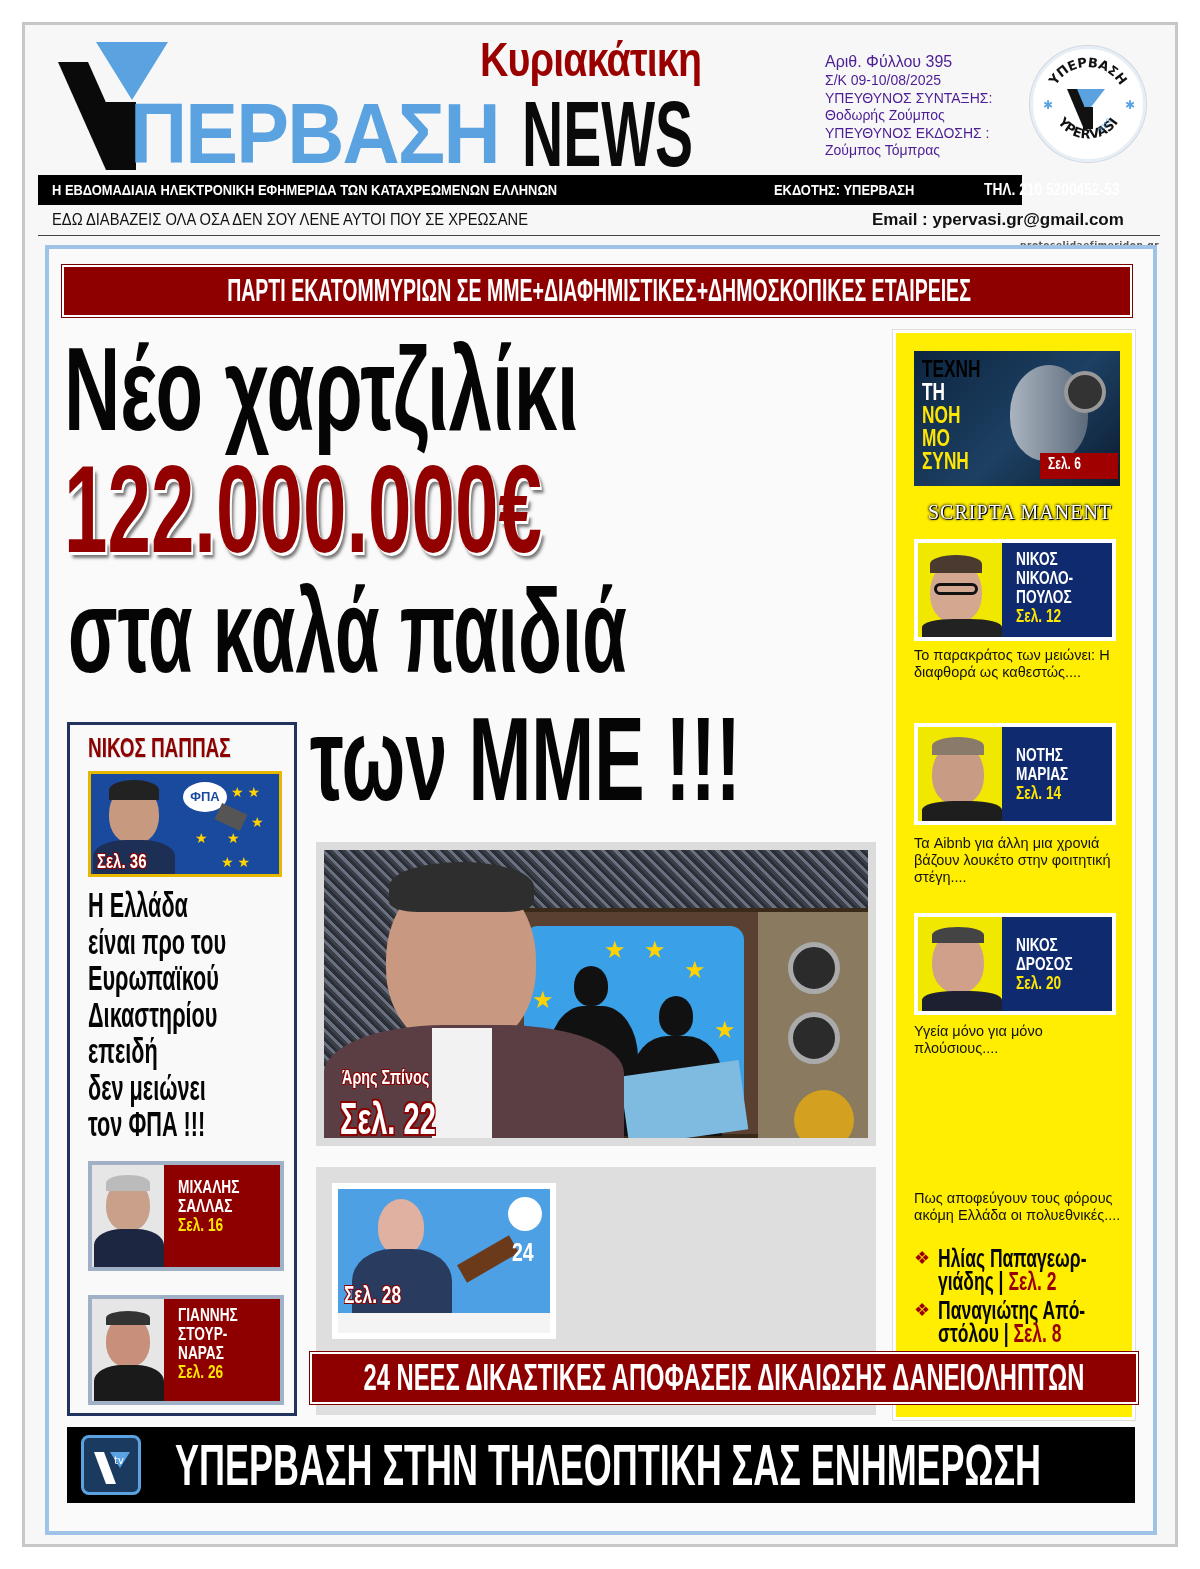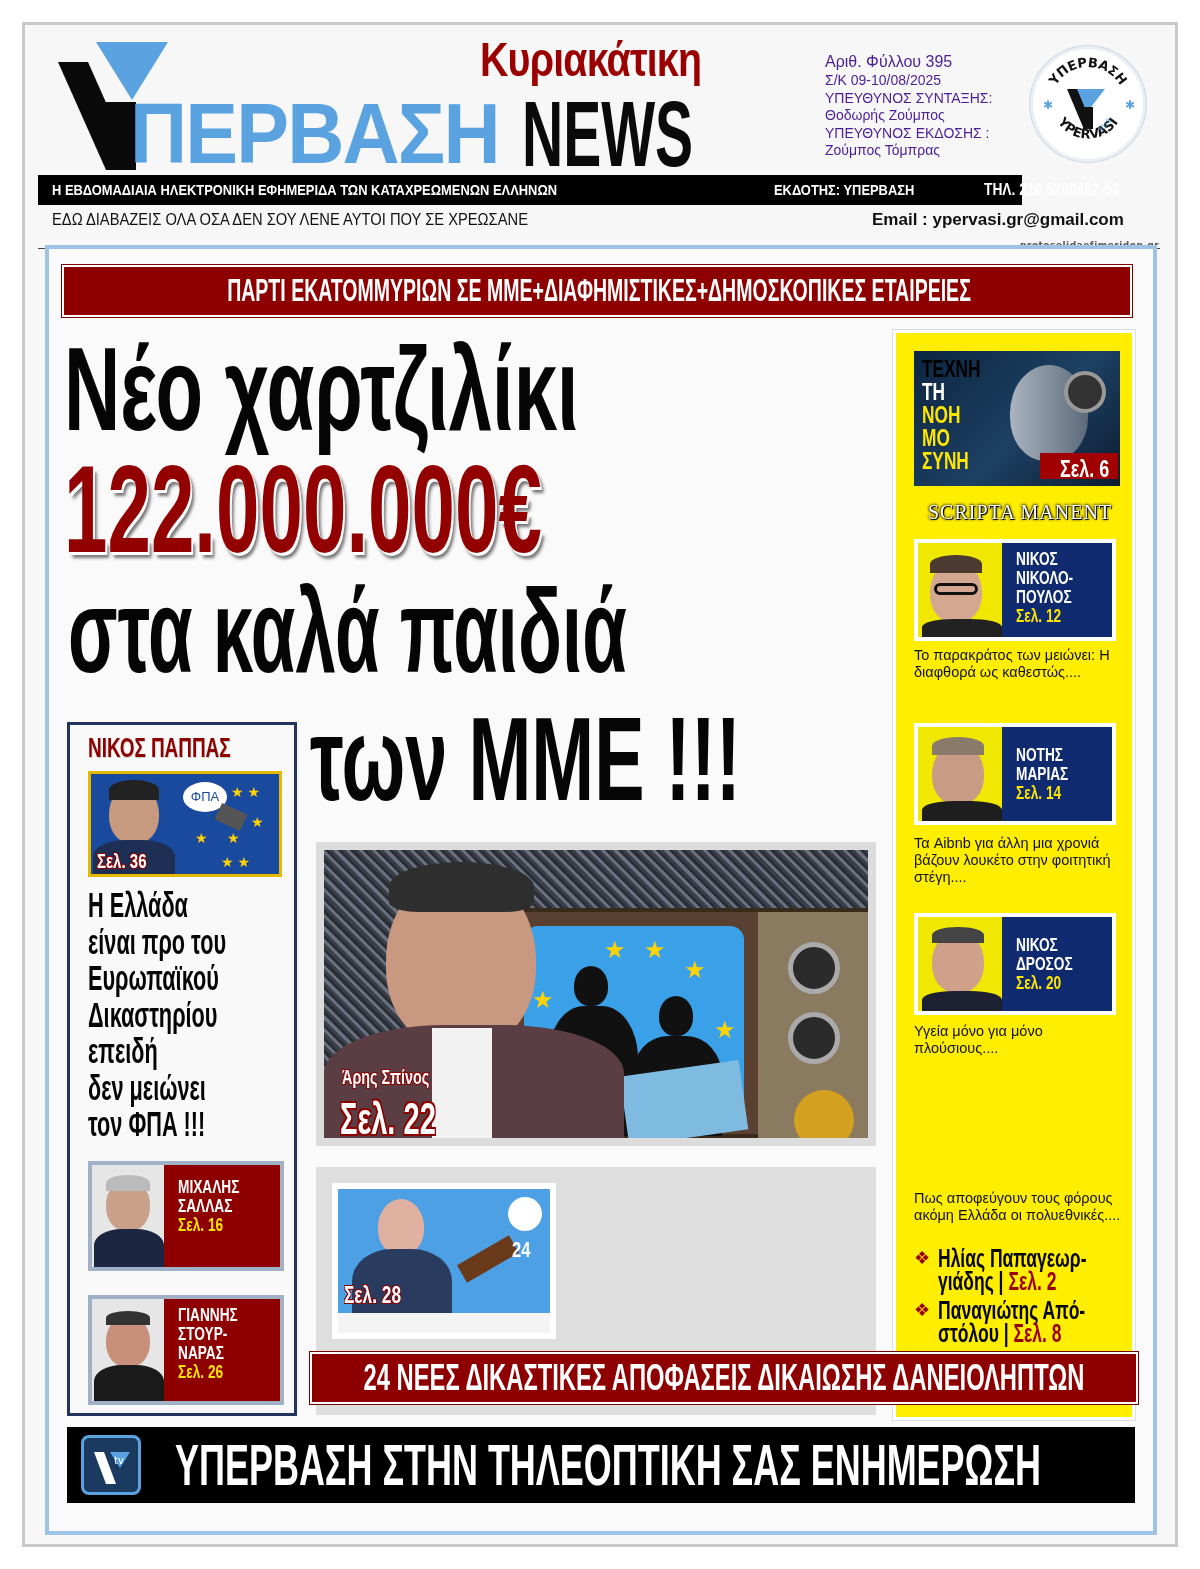--- a/index.html
+++ b/index.html
@@ -7,21 +7,21 @@
   .page { position: absolute; left: 22px; top: 22px; width: 1156px; height: 1525px; border: 3px solid #c8c8c8; background: #f7f7f7; }
   .abs { position: absolute; }
   .cond { font-family: "Liberation Sans", sans-serif; font-weight: bold; display: inline-block; transform-origin: left top; white-space: nowrap; }
   .mast { position: absolute; left: 40px; top: 30px; width: 740px; height: 140px; }
   .kyr { position: absolute; left: 440px; top: 2px; color: #9a0000; font-size: 48px; font-weight: bold; letter-spacing: -1px; transform: scaleX(0.82); transform-origin: left top; }
   .yp-word { position: absolute; left: 90px; top: 60px; color: #5aa3e0; font-size: 86px; font-weight: bold; letter-spacing: -2px; transform: scaleX(0.92); transform-origin: left top; line-height: 1; }
   .news-word { position: absolute; left: 482px; top: 58px; color: #0a0a0a; font-size: 92px; font-weight: bold; transform: scaleX(0.62); transform-origin: left top; line-height: 1; }
   .meta { position: absolute; left: 825px; top: 52px; font-size: 14px; color: #4c1d95; line-height: 17.5px; }
   .seal { position: absolute; left: 1030px; top: 46px; width: 116px; height: 116px; border-radius: 50%; background: #fff; border: 3px solid #e8eef5; box-shadow: 0 0 0 1px #cfd8e2; }
   .blackbar { position: absolute; left: 38px; top: 175px; width: 984px; height: 30px; background: #000; color: #fff; font-size: 15px; font-weight: bold; }
-  .subbar { position: absolute; left: 38px; top: 206px; width: 1122px; height: 43px; border-bottom: 1px solid #444; font-size: 16px; color: #111; }
+  .subbar { position: absolute; left: 38px; top: 206px; width: 1122px; height: 30px; border-bottom: 1px solid #444; font-size: 16px; color: #111; }
   .credit { position: absolute; left: 1020px; top: 240px; font-family: "DejaVu Sans", sans-serif; font-size: 9px; font-weight: bold; color: #555; letter-spacing: 0.5px; }
 
   
   .frame { position: absolute; left: 45px; top: 245px; width: 1112px; height: 1290px; border: 4px solid #9ec3e6; background: #fafafa; }
   .redbanner { position: absolute; background: #8e0000; border: 2px solid #fff; outline: 1px solid #7a0000; color: #fff; font-weight: bold; text-align: center; overflow: hidden; }
   .headline { position: absolute; font-family: "Liberation Sans", sans-serif; font-weight: bold; line-height: 1; white-space: nowrap; transform-origin: left top; }
 
   
   .rcol { position: absolute; left: 893px; top: 330px; width: 242px; height: 1090px; background: #ffee00; border: 3px solid #fff; outline: 1px solid #ddd; }
   .ai-box { position: absolute; left: 18px; top: 18px; width: 206px; height: 135px; background: linear-gradient(135deg, #0d2540 0%, #1d4063 55%, #0c1c30 100%); }
@@ -142,21 +142,21 @@
     <div class="abs" style="left:16px;top:244px;color:#fff;font-size:44px;text-shadow:2px 2px 0 #8e0000,-2px -2px 0 #8e0000,2px -2px 0 #8e0000,-2px 2px 0 #8e0000;"><span class="cond" style="transform:scaleX(0.66);">Σελ. 22</span></div>
   </div>
 </div>
 
 <div class="lcol">
   <div class="abs" style="left:18px;top:8px;color:#8e0000;font-size:27px;text-shadow:1px 1px 0 #ccc;"><span class="cond" style="transform:scaleX(0.7);">ΝΙΚΟΣ ΠΑΠΠΑΣ</span></div>
   <div class="abs" style="left:18px;top:46px;width:194px;height:106px;background:#1a4a9e;border:3px solid #e6b800;overflow:hidden;">
     <div class="head" style="left:18px;top:10px;width:50px;height:60px;background:#c79a80;"></div>
     <div class="abs" style="left:18px;top:6px;width:50px;height:20px;background:#222;border-radius:50% 50% 0 0;"></div>
     <div class="body" style="left:2px;top:66px;width:82px;height:40px;background:#1d2f55;"></div>
-    <div class="abs" style="left:92px;top:8px;width:44px;height:30px;background:#fff;border-radius:50%;color:#1a4a9e;font-weight:normal;font-size:13px;text-align:center;line-height:30px;">ΦΠΑ</div>
+    <div class="abs" style="left:92px;top:8px;width:44px;height:30px;background:#fff;border-radius:50%;color:#1a4a9e;font-weight:bold;font-size:13px;text-align:center;line-height:30px;">ΦΠΑ</div>
     <span class="abs" style="left:140px;top:10px;color:#ffd200;font-size:14px;">★ ★</span>
     <span class="abs" style="left:160px;top:40px;color:#ffd200;font-size:14px;">★</span>
     <span class="abs" style="left:104px;top:56px;color:#ffd200;font-size:14px;">★ &nbsp; &nbsp; ★</span>
     <span class="abs" style="left:130px;top:80px;color:#ffd200;font-size:14px;">★ ★</span>
     <div class="abs" style="left:126px;top:34px;width:28px;height:18px;background:#555;transform:rotate(25deg);"></div>
     <div class="abs" style="left:6px;top:76px;color:#fff;font-size:20px;text-shadow:1px 1px 0 #8e0000,-1px -1px 0 #8e0000,1px -1px 0 #8e0000,-1px 1px 0 #8e0000;"><span class="cond" style="transform:scaleX(0.75);">Σελ. 36</span></div>
   </div>
   <div class="abs" style="left:18px;top:162px;color:#050505;font-size:35px;line-height:36.5px;">
     <span class="cond" style="display:block;transform:scaleX(0.62);">Η Ελλάδα</span>
     <span class="cond" style="display:block;transform:scaleX(0.62);">είναι προ του</span>
@@ -194,40 +194,40 @@
   </div>
 </div>
 
 <div class="abs" style="left:316px;top:1167px;width:560px;height:248px;background:#dedede;">
   <div class="abs" style="left:16px;top:16px;width:224px;height:156px;background:#fff;padding:6px;">
     <div class="abs" style="left:6px;top:6px;width:212px;height:144px;background:#4ea0e4;overflow:hidden;">
       <div class="head" style="left:40px;top:10px;width:46px;height:56px;background:#e0b0a0;"></div>
       <div class="body" style="left:14px;top:60px;width:100px;height:80px;background:#2a3b60;"></div>
       <div class="abs" style="left:120px;top:60px;width:60px;height:20px;background:#6b3a1a;transform:rotate(-30deg);"></div>
       <div class="abs" style="left:170px;top:8px;width:34px;height:34px;border-radius:50%;background:#fff;"></div>
-      <div class="abs" style="left:174px;top:48px;color:#fff;font-size:22px;"><span class="cond" style="transform:scaleX(0.75);">24</span></div>
+      <div class="abs" style="left:174px;top:48px;color:#fff;font-size:26px;"><span class="cond" style="transform:scaleX(0.75);">24</span></div>
       <div class="abs" style="left:6px;top:92px;color:#fff;font-size:24px;text-shadow:1px 1px 0 #8e0000,-1px -1px 0 #8e0000,1px -1px 0 #8e0000,-1px 1px 0 #8e0000;"><span class="cond" style="transform:scaleX(0.72);">Σελ. 28</span></div>
       <div class="abs" style="left:0;top:124px;width:212px;height:20px;background:#f4f4f4;"></div>
     </div>
   </div>
 </div>
 
 <div class="rcol">
   <div class="ai-box">
     <div class="abs" style="left:8px;top:6px;font-size:24px;line-height:23px;">
       <span class="nm" style="font-size:24px;line-height:23px;">ΤΕΧΝΗ</span>
       <span class="nm" style="font-size:24px;line-height:23px;color:#fff;">ΤΗ</span>
       <span class="nm pg" style="font-size:24px;line-height:23px;">ΝΟΗ</span>
       <span class="nm pg" style="font-size:24px;line-height:23px;">ΜΟ</span>
       <span class="nm pg" style="font-size:24px;line-height:23px;">ΣΥΝΗ</span>
     </div>
     <div class="abs" style="color:#fff;left:0;top:0;"></div>
     <div class="head" style="left:96px;top:14px;width:78px;height:96px;background:linear-gradient(90deg,#aab4c0,#5c6a7a);"></div>
     <div class="abs" style="left:150px;top:20px;width:42px;height:42px;border-radius:50%;background:#333;border:4px solid #999;"></div>
-    <div class="abs" style="left:126px;top:102px;width:78px;height:26px;background:#a00000;color:#fff;font-size:24px;padding:2px 0 0 20px;"><span class="cond" style="transform:scaleX(0.75);">Σελ. 6</span></div>
+    <div class="abs" style="left:126px;top:102px;width:78px;height:26px;background:#a00000;color:#fff;font-size:16px;padding:2px 0 0 8px;"><span class="cond" style="transform:scaleX(0.75);">Σελ. 6</span></div>
   </div>
   <div class="scripta">SCRIPTA MANENT</div>
 
   <div class="col-card" style="top:206px;">
     <div class="photo">
       <div class="head" style="left:12px;top:18px;width:52px;height:62px;background:#d4a890;"></div>
       <div class="abs" style="left:12px;top:12px;width:52px;height:18px;background:#4a3a30;border-radius:50% 50% 0 0;"></div>
       <div class="abs" style="left:16px;top:40px;width:44px;height:12px;border:3px solid #111;border-radius:6px;"></div>
       <div class="body" style="left:4px;top:76px;width:80px;height:20px;background:#222;"></div>
     </div>

